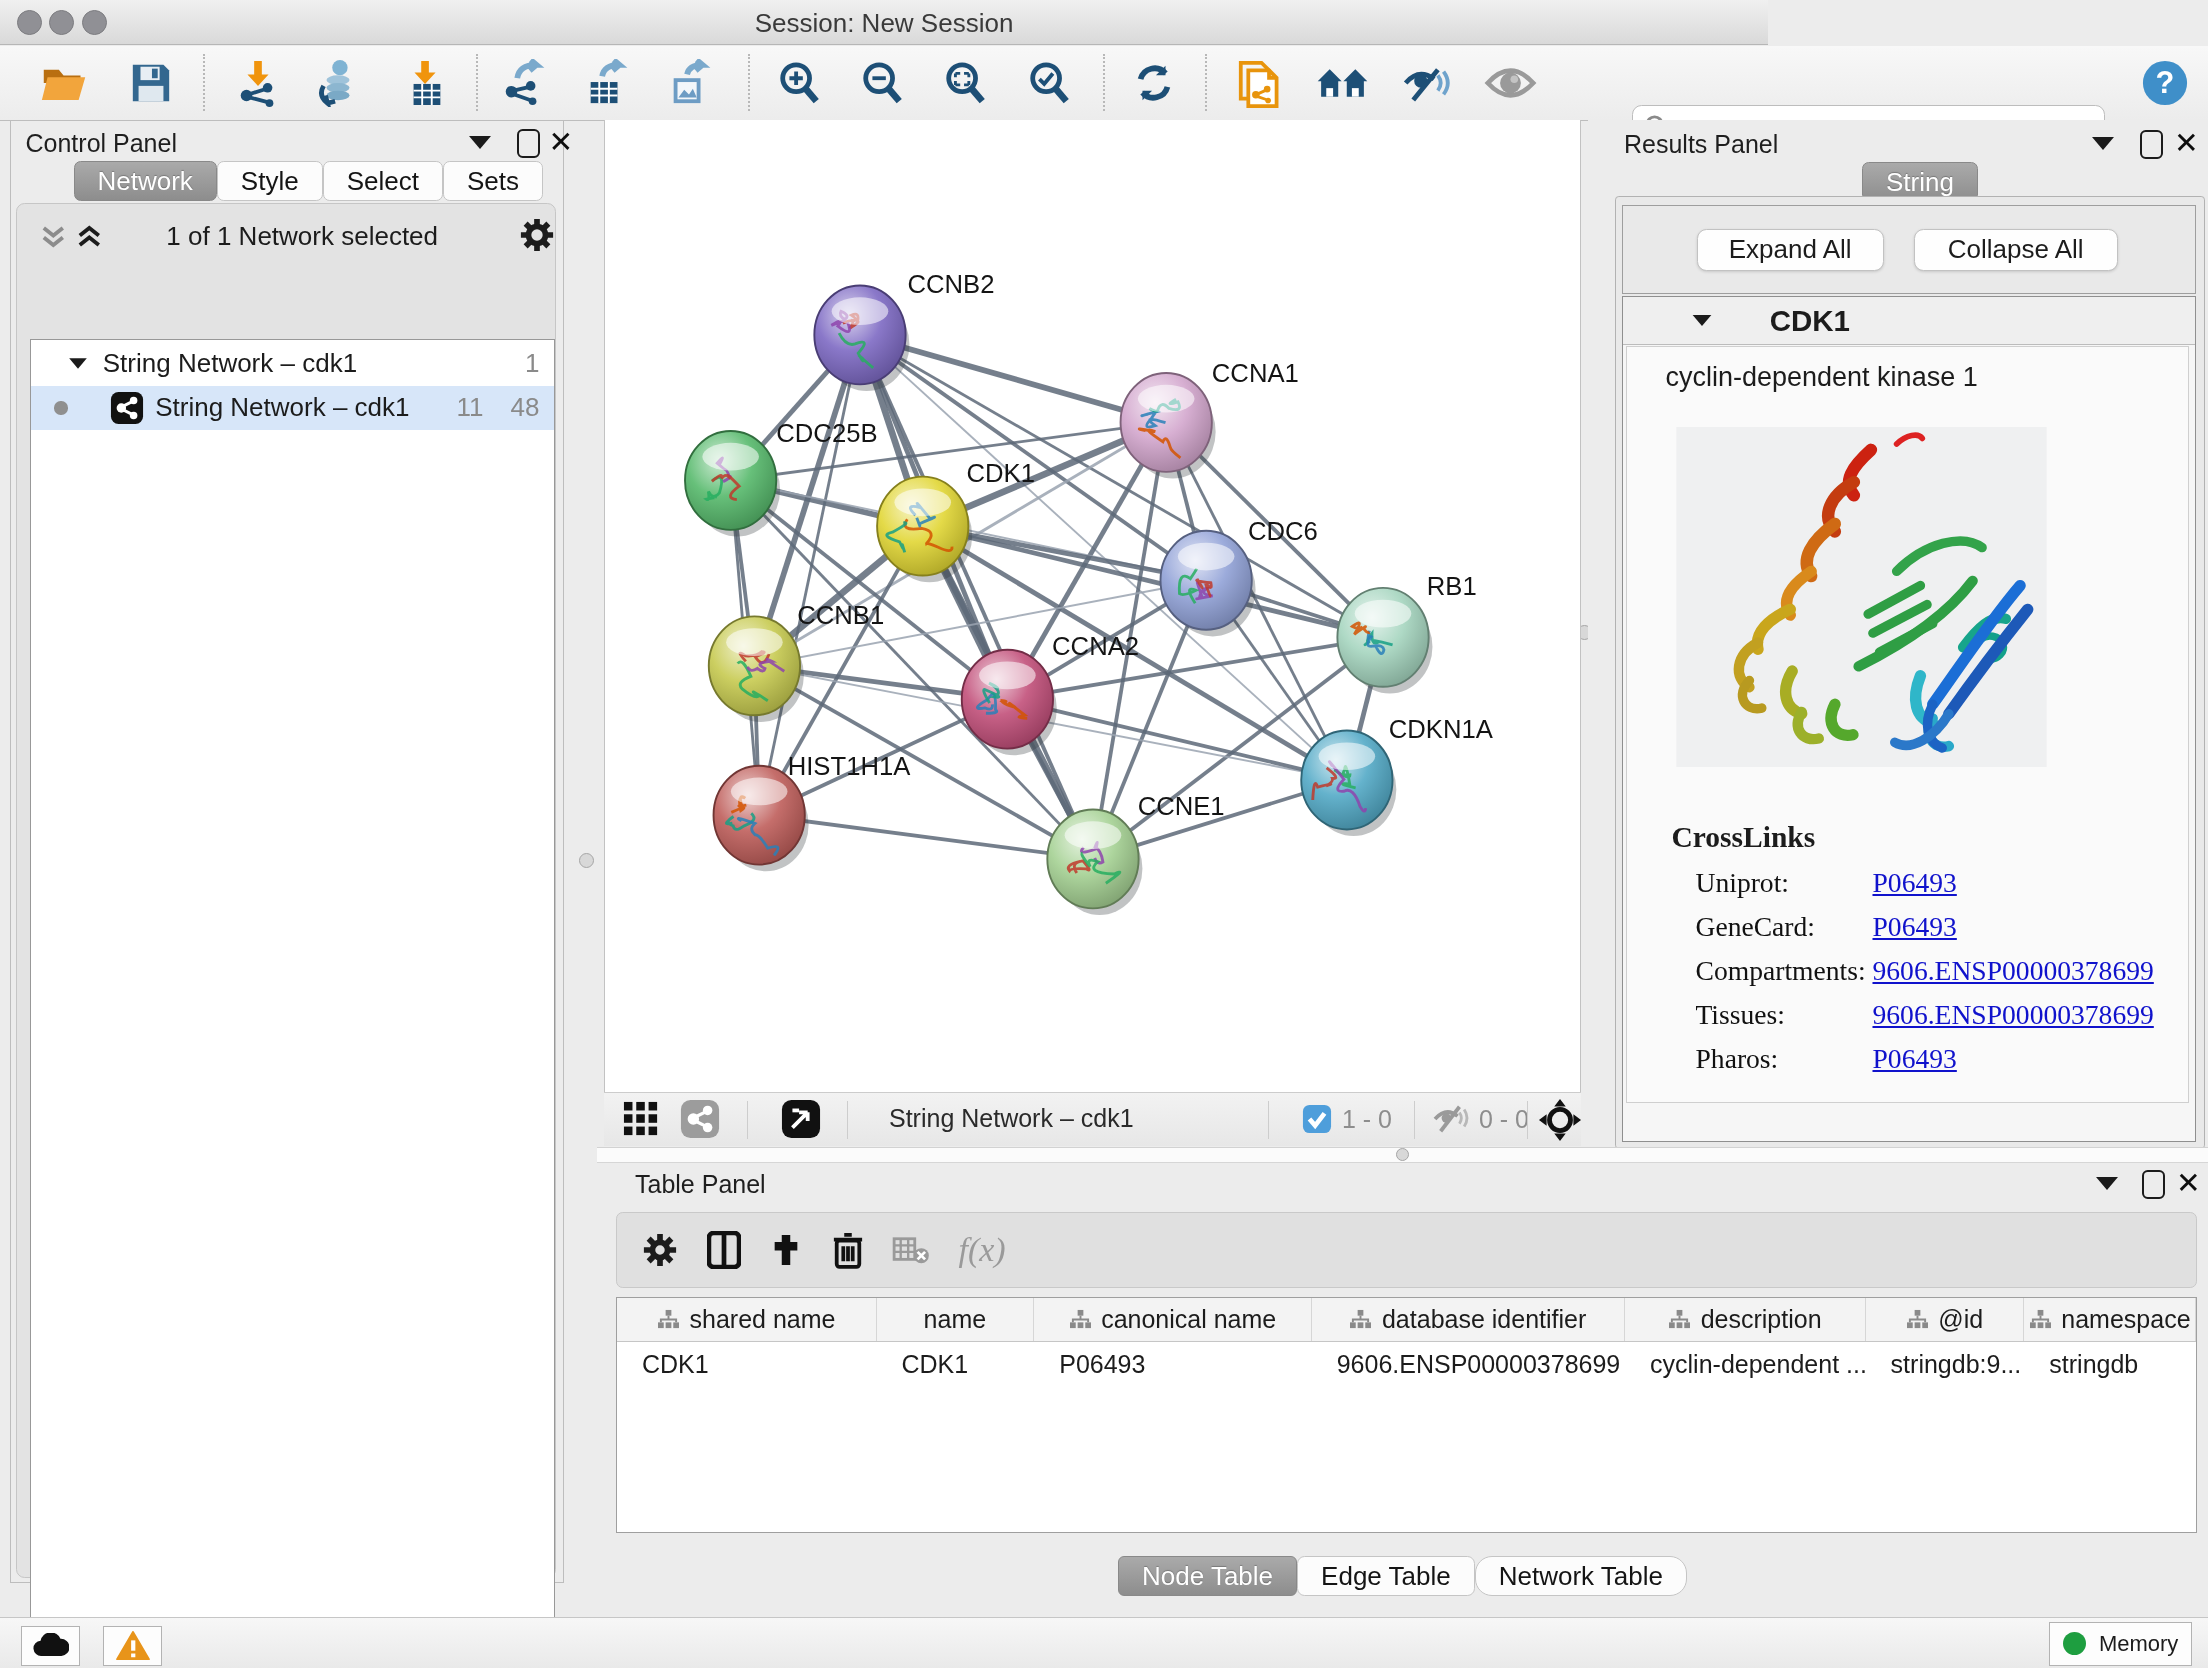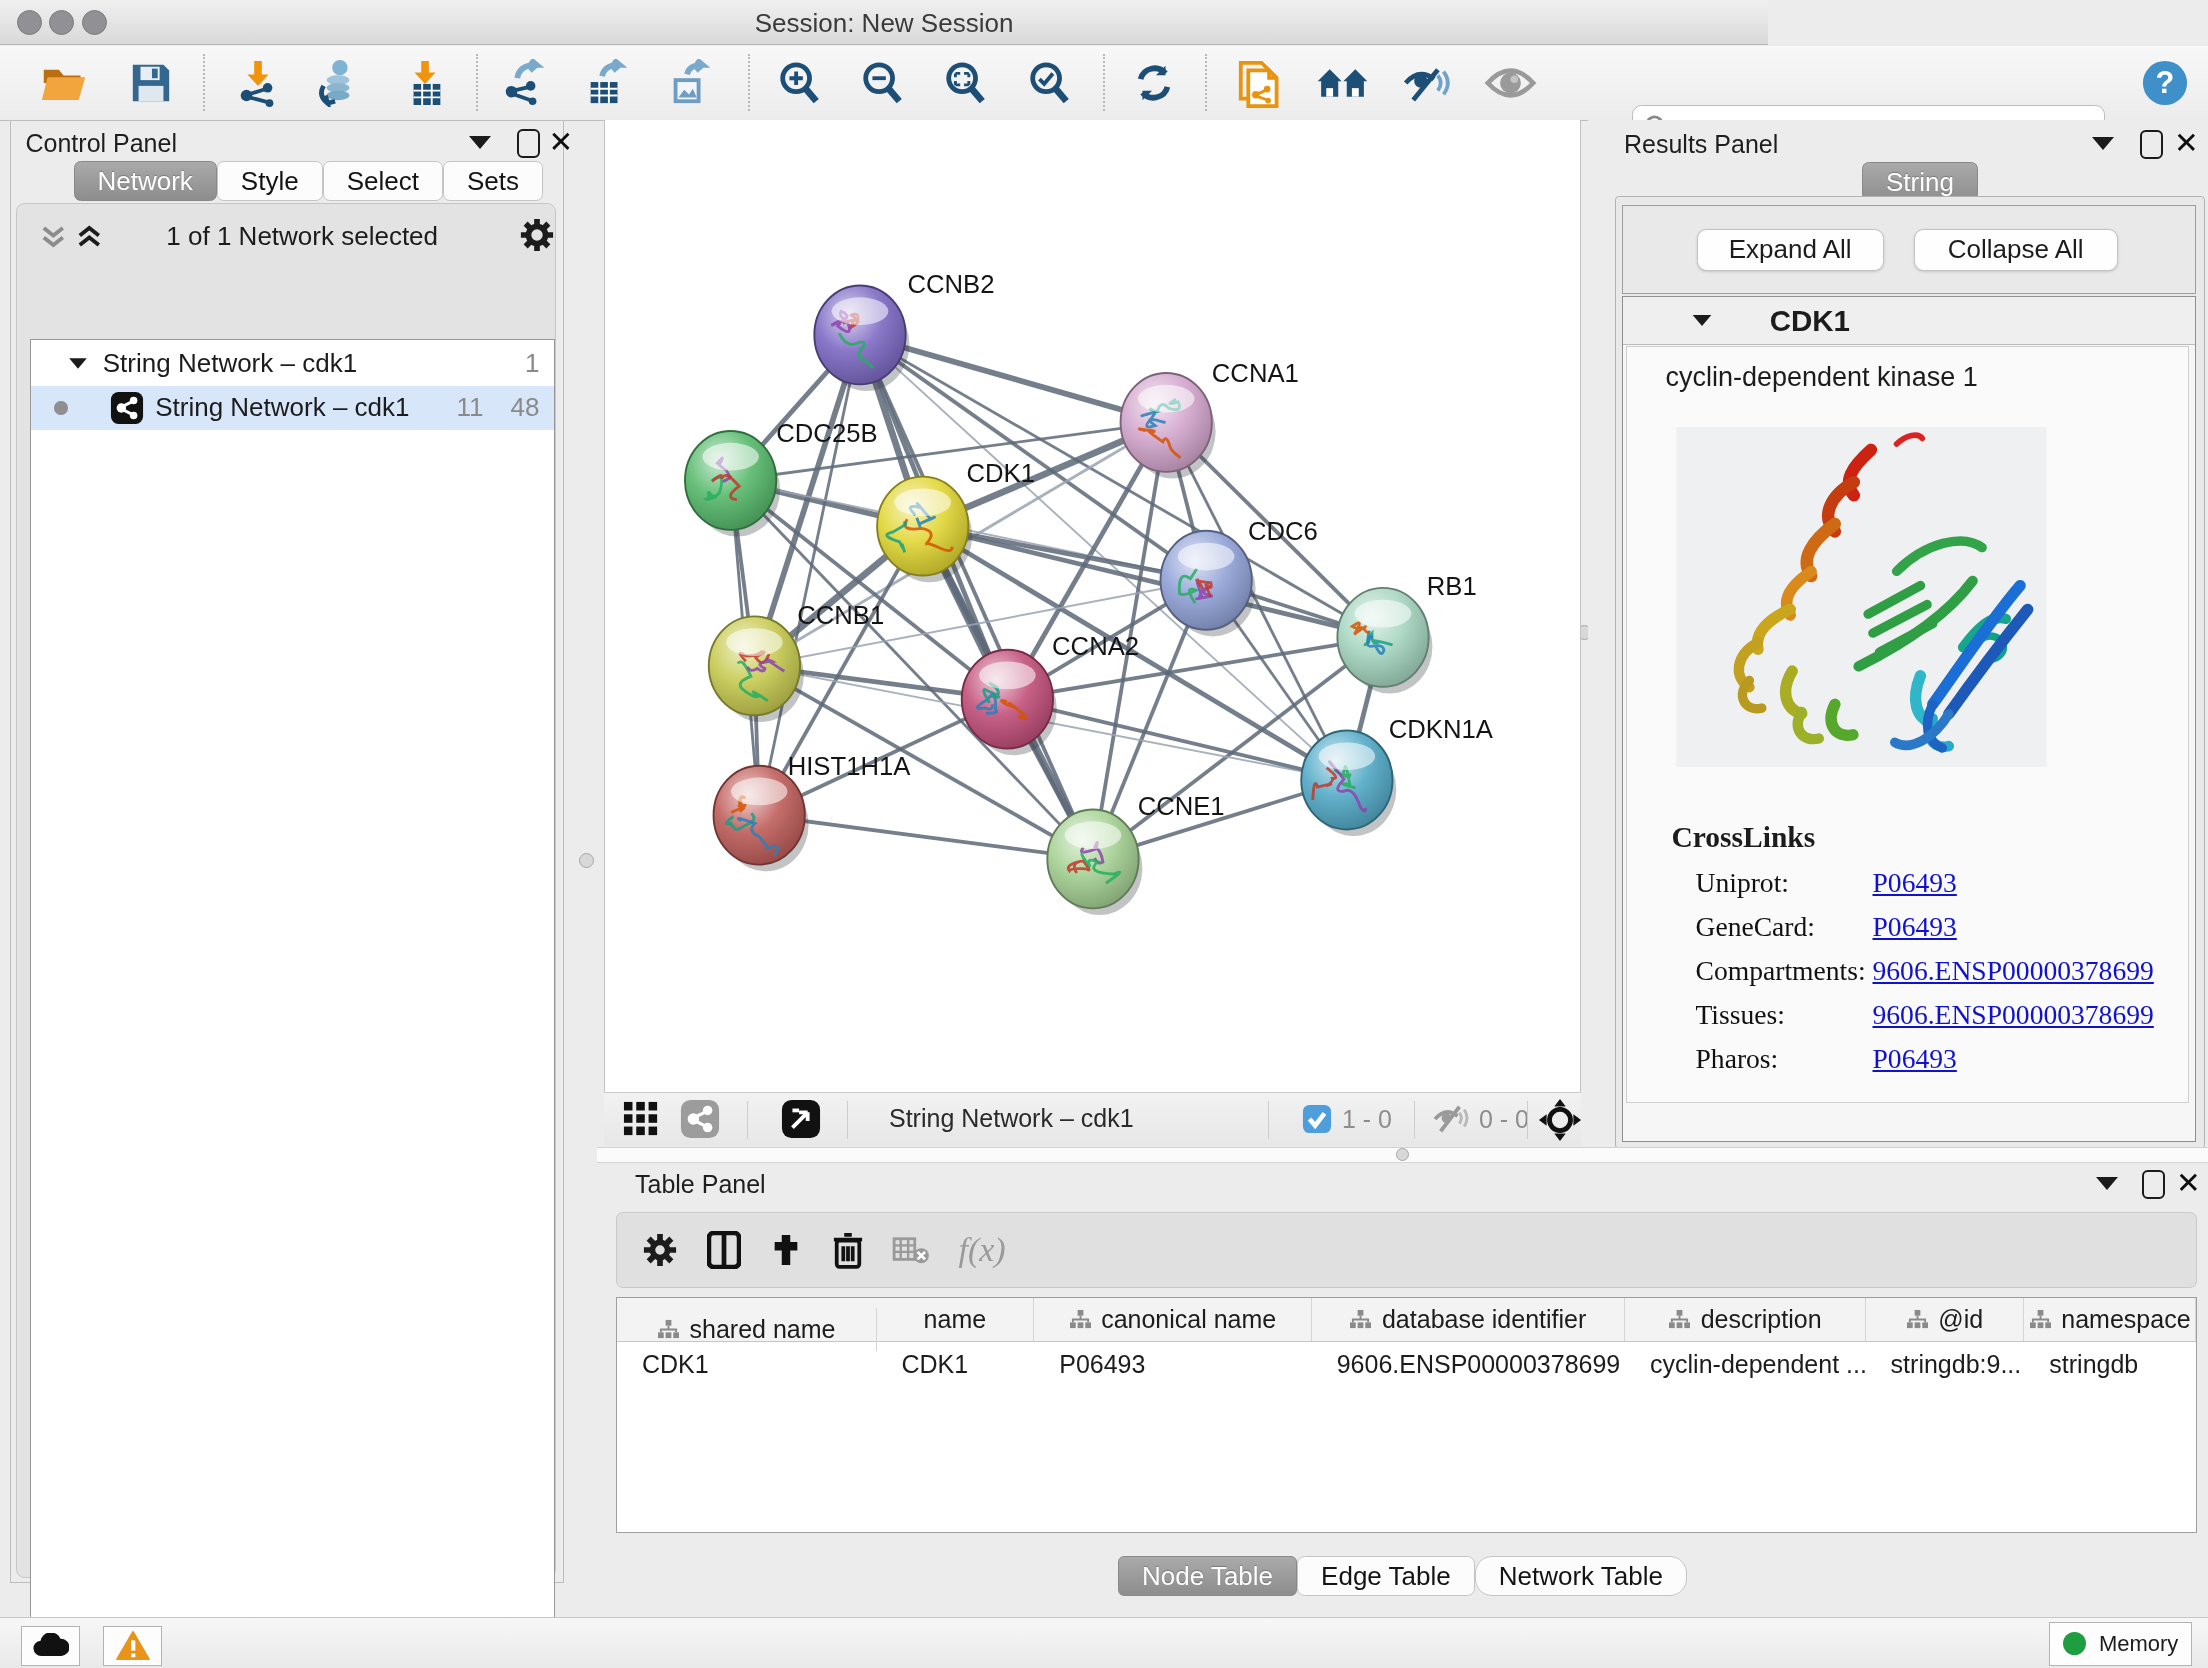--- a/index.html
+++ b/index.html
@@ -672,21 +672,21 @@
       <rect x="2" y="4" width="22" height="22" fill="none" stroke="#9a9a9a" stroke-width="3"></rect>
       <path d="M2 11 h22 M2 18 h22 M9 4 v22 M17 4 v22" stroke="#9a9a9a" stroke-width="2.5"></path>
       <circle cx="31" cy="22" r="8" fill="#9a9a9a"></circle>
         <path d="M27 18 l8 8 M35 18 l-8 8" stroke="#fff" stroke-width="3"></path>
     </svg>
     <span class="serif" style="font-style:italic;font-size:34px;color:#9a9a9a;">f(x)</span>
   </div>
 
   <div class="abs t-table">
     <div class="t-head" id="tbl-head">
-        <div class="t-hcell" style="width: 260px; margin-top: 10px;">
+        <div class="t-hcell" style="width: 260px;">
           <svg width="23" height="21" viewBox="0 0 24 22">
             <rect x="9" y="1" width="6" height="6" fill="#8a8a8a"></rect>
             <rect x="1" y="14" width="6" height="6" fill="#8a8a8a"></rect>
             <rect x="9" y="14" width="6" height="6" fill="#8a8a8a"></rect>
             <rect x="17" y="14" width="6" height="6" fill="#8a8a8a"></rect>
             <path d="M12 7 v4 M4 14 v-3 h16 v3" stroke="#8a8a8a" stroke-width="2" fill="none"></path>
           </svg>
           <span>shared name</span>
         </div>
         <div class="t-hcell" style="width: 158px;">

